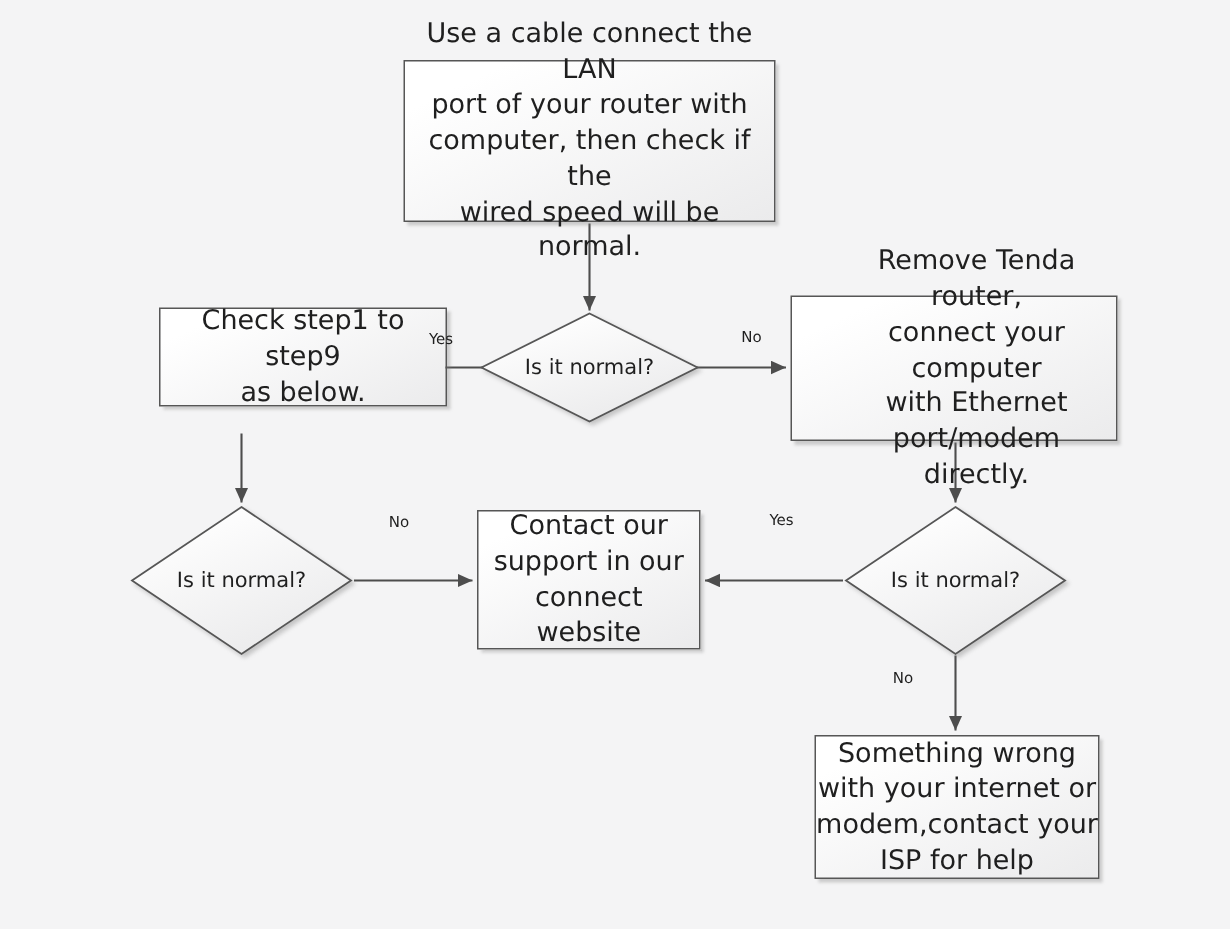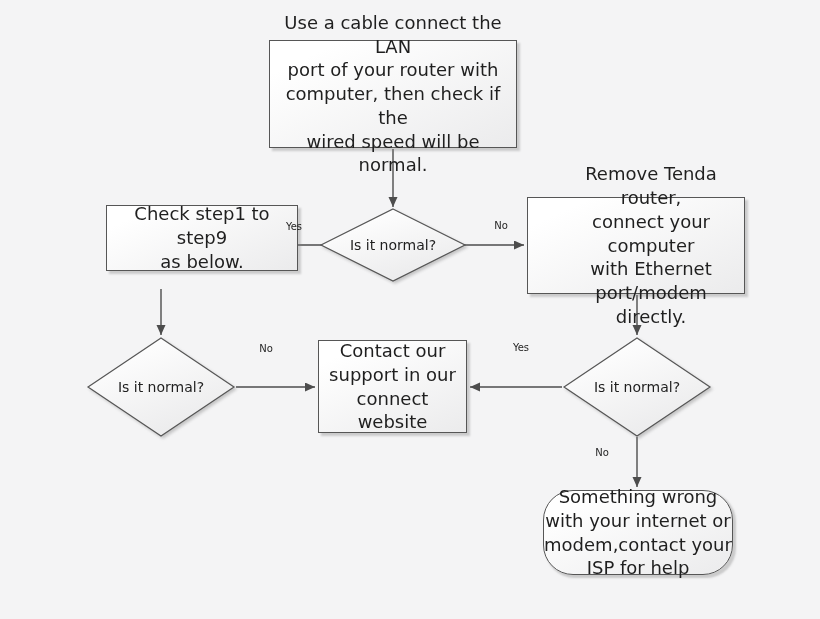--- a/index.html
+++ b/index.html
@@ -74,21 +74,21 @@
     position: absolute;
     width: 44px;
     text-align: center;
     font-size: 10px;
   }
   
   .n-start   { left: 269px; top: 40px;  width: 248px; height: 108px; }
   .n-check   { left: 66px;  top: 205px; width: 192px; height: 66px; margin-left: 40px;  }
   .n-remove  { left: 527px; top: 197px; width: 218px; height: 97px; padding-left: 30px;  }
   .n-contact { left: 318px; top: 340px; width: 149px; height: 93px;  }
-  .n-isp     { left: 543px; top: 490px; width: 190px; height: 85px; border-radius: 30px;  }
+  .n-isp     { left: 543px; top: 490px; width: 190px; height: 96px;  }
   .d1 { left: 320px; top: 208px; width: 146px; height: 74px;  }
   .d2 { left: 87px;  top: 337px; width: 148px; height: 100px; }
   .d3 { left: 563px; top: 337px; width: 148px; height: 100px; }
   .el-yes1 { left: 272px; top: 221px; }
   .el-no1  { left: 479px; top: 220px; }
   .el-no2  { left: 244px; top: 343px; }
   .el-yes3 { left: 499px; top: 342px; }
   .el-no3  { left: 580px; top: 447px; }
 </style>
 </head>

